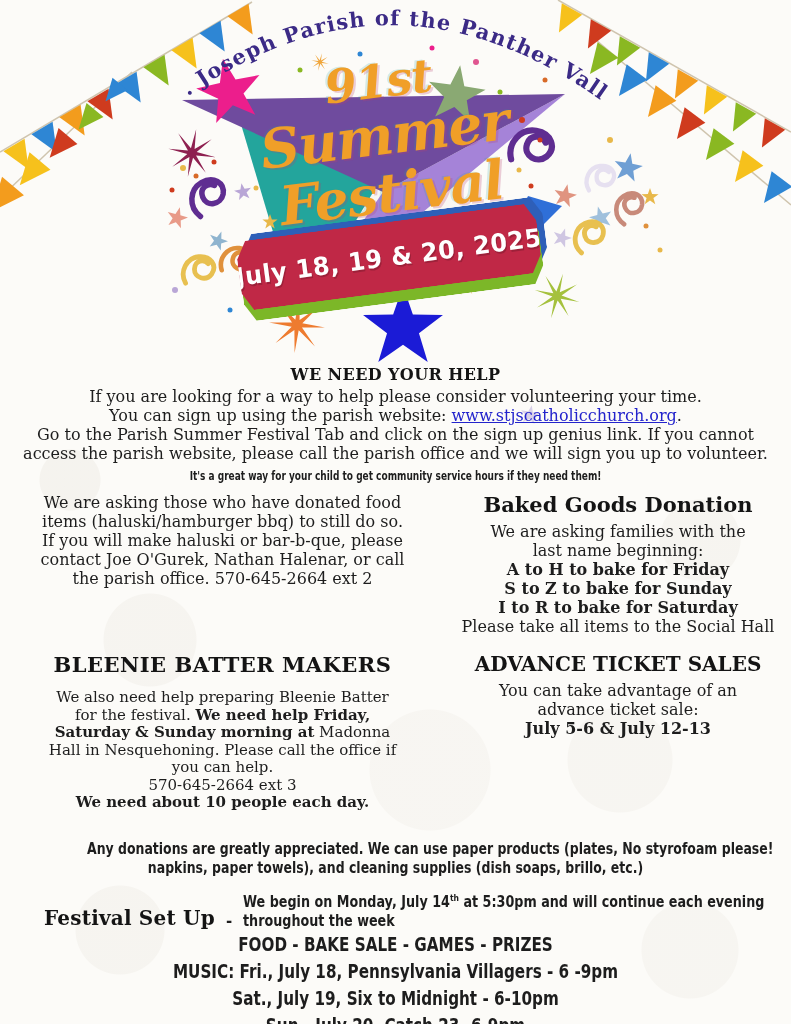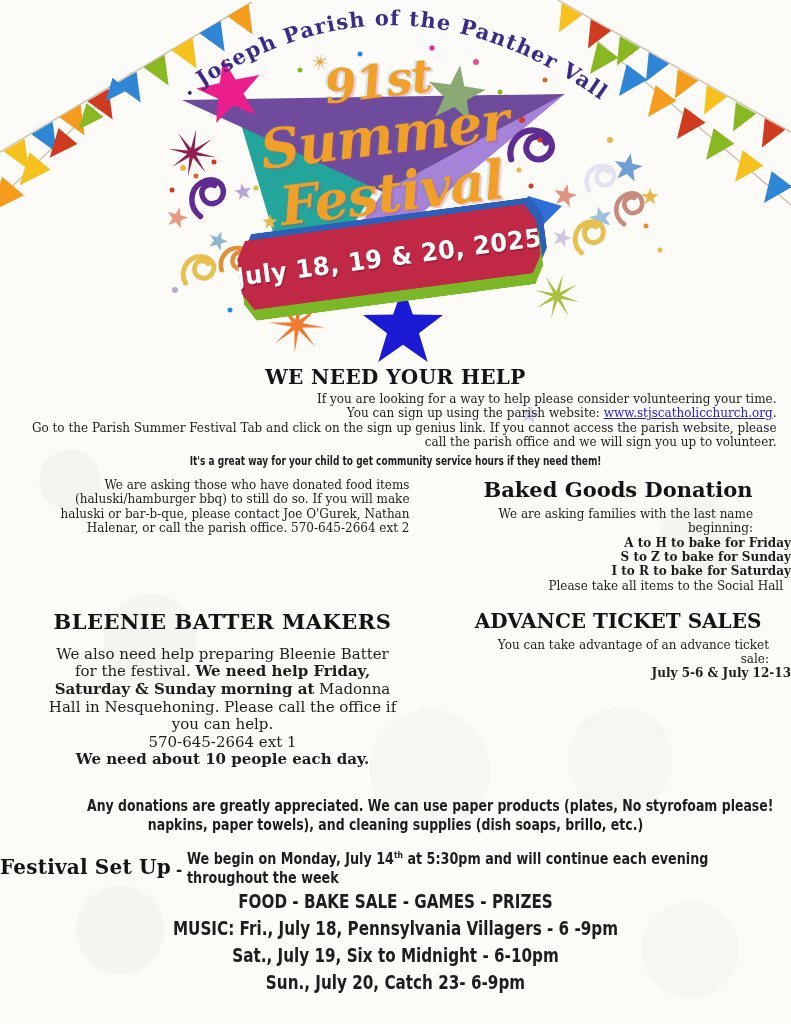--- a/index.html
+++ b/index.html
@@ -37,44 +37,44 @@
   .banner-green{background:var(--banner-green,#7cb728);transform:translate(1px,11px);}
   .banner-red{background:var(--banner-red,#c02846);display:flex;align-items:center;justify-content:center;}
   .banner-red span{
     font-family:"DejaVu Sans",sans-serif;font-weight:700;font-size:25px;color:#fff;
     white-space:nowrap;transform:scaleX(.96);letter-spacing:.5px;
     text-shadow:1px 2px 0 rgba(0,0,0,.18);
   }
   
   .content{position:absolute;top:352px;left:0;right:0;z-index:5;text-align:center;}
   .sec-head{font-weight:700;font-size:21px;line-height:1.15;color:#141414;margin:0;}
-  .body-16{font-size:12px;line-height:1.19;margin:0;text-align:right;}
+  .body-16{font-size:16px;line-height:1.19;margin:0;}
   .cond{font-family:"DejaVu Sans",sans-serif;font-weight:700;display:inline-block;white-space:nowrap;}
   .sx75{transform:scaleX(.75);transform-origin:center;}
   .sx78{transform:scaleX(.78);transform-origin:center;}
   .sx80{transform:scaleX(.80);transform-origin:center;}
   .sx85l{transform:scaleX(.85);transform-origin:left center;}
-  .help-head{margin-top:14px;letter-spacing:.4px;font-size:20px;}
+  .help-head{margin-top:14px;letter-spacing:.4px;font-size:16px;}
   .help-body{margin-top:3px;}
   .help-body .line{max-width:762px;margin:0 auto;}
   a.site-link{color:var(--link-blue,#2323cc);text-decoration:underline;}
   .great-way{margin-top:5px;font-size:12px;}
   .cols{display:grid;grid-template-columns:445px 346px;margin-top:10px;text-align:center;}
   .cols .head-sm{font-size:21px;font-weight:700;margin:0 0 5px 0;}
   .haluski-body{max-width:374px;margin:0 auto;}
   .baked-intro{max-width:270px;margin:0 auto;}
   .bold-line{font-weight:700;}
   .baked-outro{max-width:330px;margin:0 auto;}
   .cols2{margin-top:17px;}
   .bleenie-body{max-width:356px;margin:12px auto;font-size:15px;line-height:1.17;}
   .tickets-intro{max-width:302px;margin:0 auto;}
   .tickets-offer{max-width:245px;margin:0 auto;}
   .donations{margin-top:15px;line-height:1.22;}
   .donations .cond{font-size:16px;display:block;}
-  .setup-row{display:flex;align-items:center;text-align:left;margin-top:13px;gap:5px;}
+  .setup-row{display:flex;align-items:flex-end;text-align:left;padding-left:44px;margin-top:13px;gap:11px;}
   .setup-head{font-size:20px;font-weight:700;white-space:nowrap;letter-spacing:.2px;}
   .setup-dash{font-family:"DejaVu Sans",sans-serif;font-weight:700;font-size:15px;padding-top:4px;}
   .setup-body{font-size:15px;line-height:1.25;padding-top:2px;}
   .setup-body .cond{display:block;font-size:15px;}
   .setup-body sup{font-size:9px;vertical-align:6px;}
   .schedule{margin-top:5px;line-height:1.0;}
   .schedule .cond{font-size:19px;display:block;margin-bottom:8px;}
 </style>
 </head>
 <body>
@@ -243,21 +243,21 @@
         <div class="body-16 bold-line">I to R to bake for Saturday</div>
         <div class="body-16 baked-outro">Please take all items to the Social Hall</div>
       </section>
     </div>
 
     <div class="cols cols2">
       <section>
         <h3 class="head-sm sec-head" style="letter-spacing:.5px">BLEENIE BATTER MAKERS</h3>
         <div class="bleenie-body">
           <span>We also need help preparing Bleenie Batter for the festival. </span><span class="bold-line">We need help Friday, Saturday &amp; Sunday morning at</span><span> Madonna Hall in Nesquehoning. Please call the office if you can help.</span>
-          <div>570-645-2664 ext 1</div>
+          <div>570-645-2664 ext 3</div>
           <div class="bold-line">We need about 10 people each day.</div>
         </div>
       </section>
       <section>
         <h3 class="head-sm sec-head" style="font-size:20px">ADVANCE TICKET SALES</h3>
         <p class="body-16 tickets-intro">You can take advantage of an advance ticket sale:</p>
         <div class="body-16 bold-line">July 5-6 &amp; July 12-13</div>
       </section>
     </div>
 

